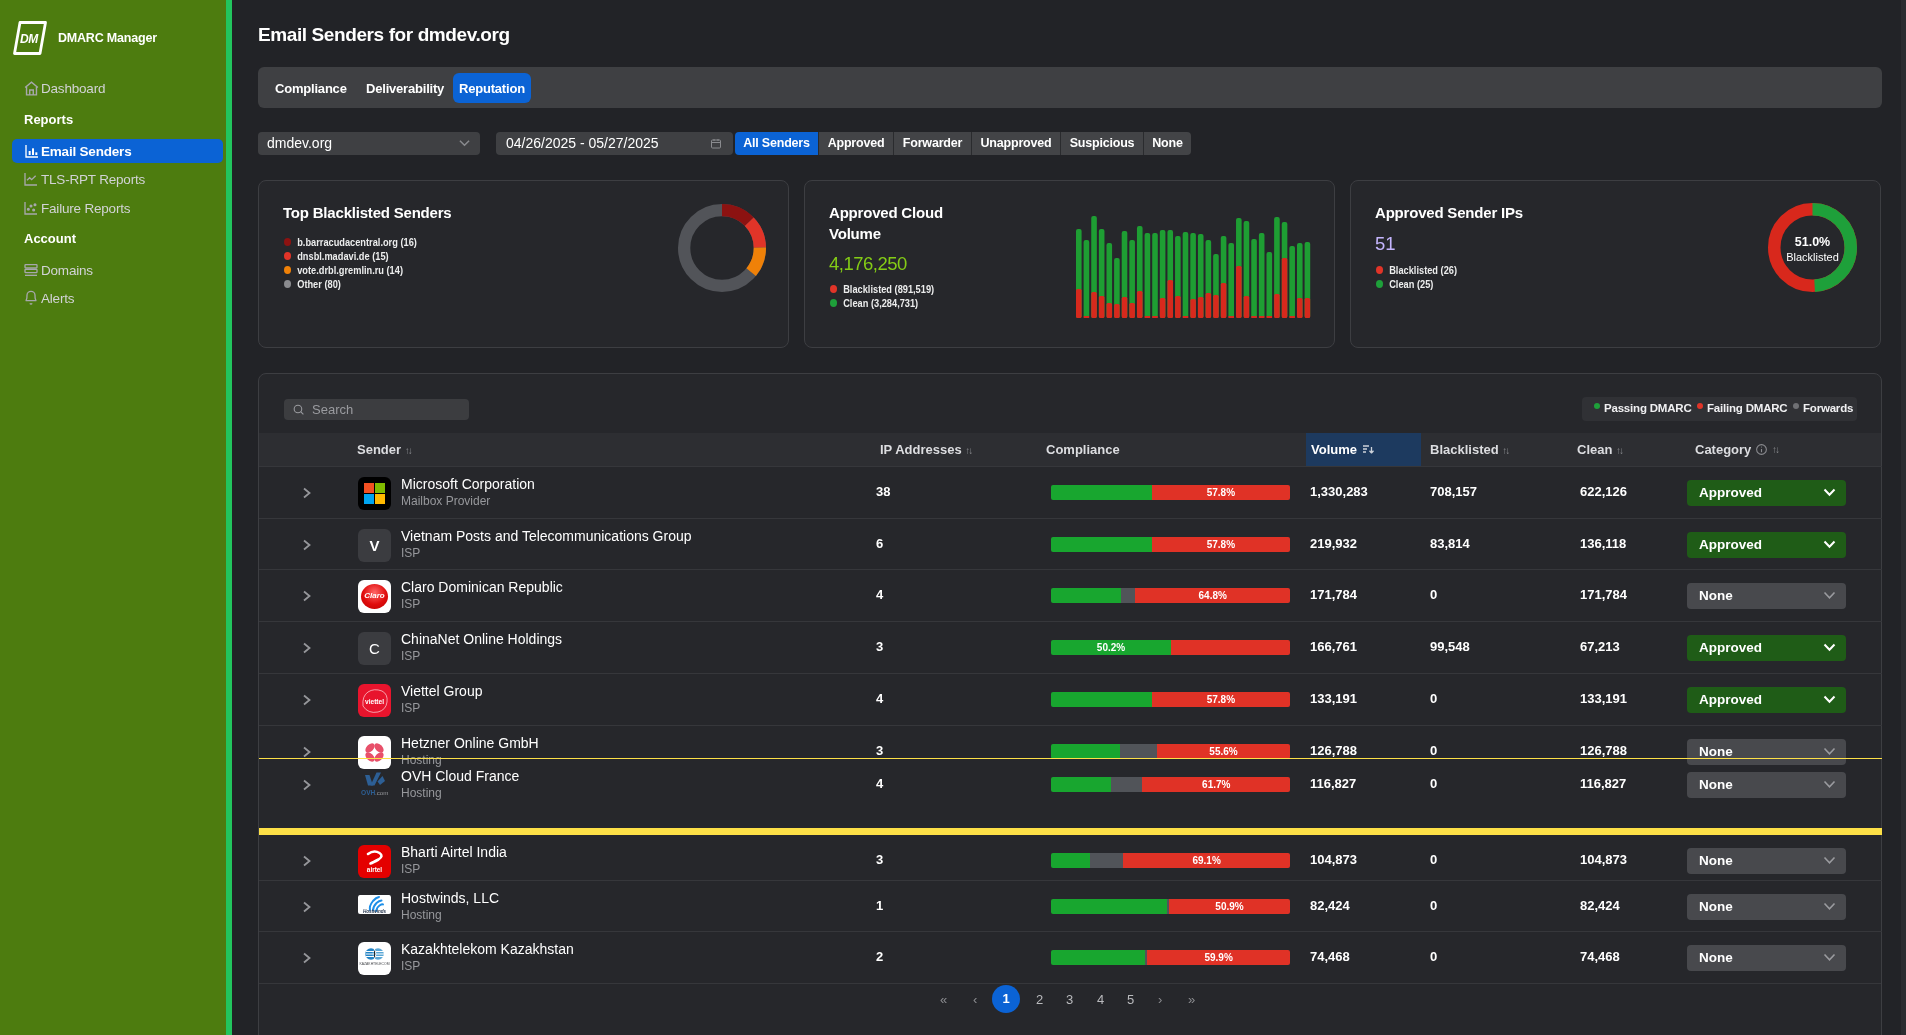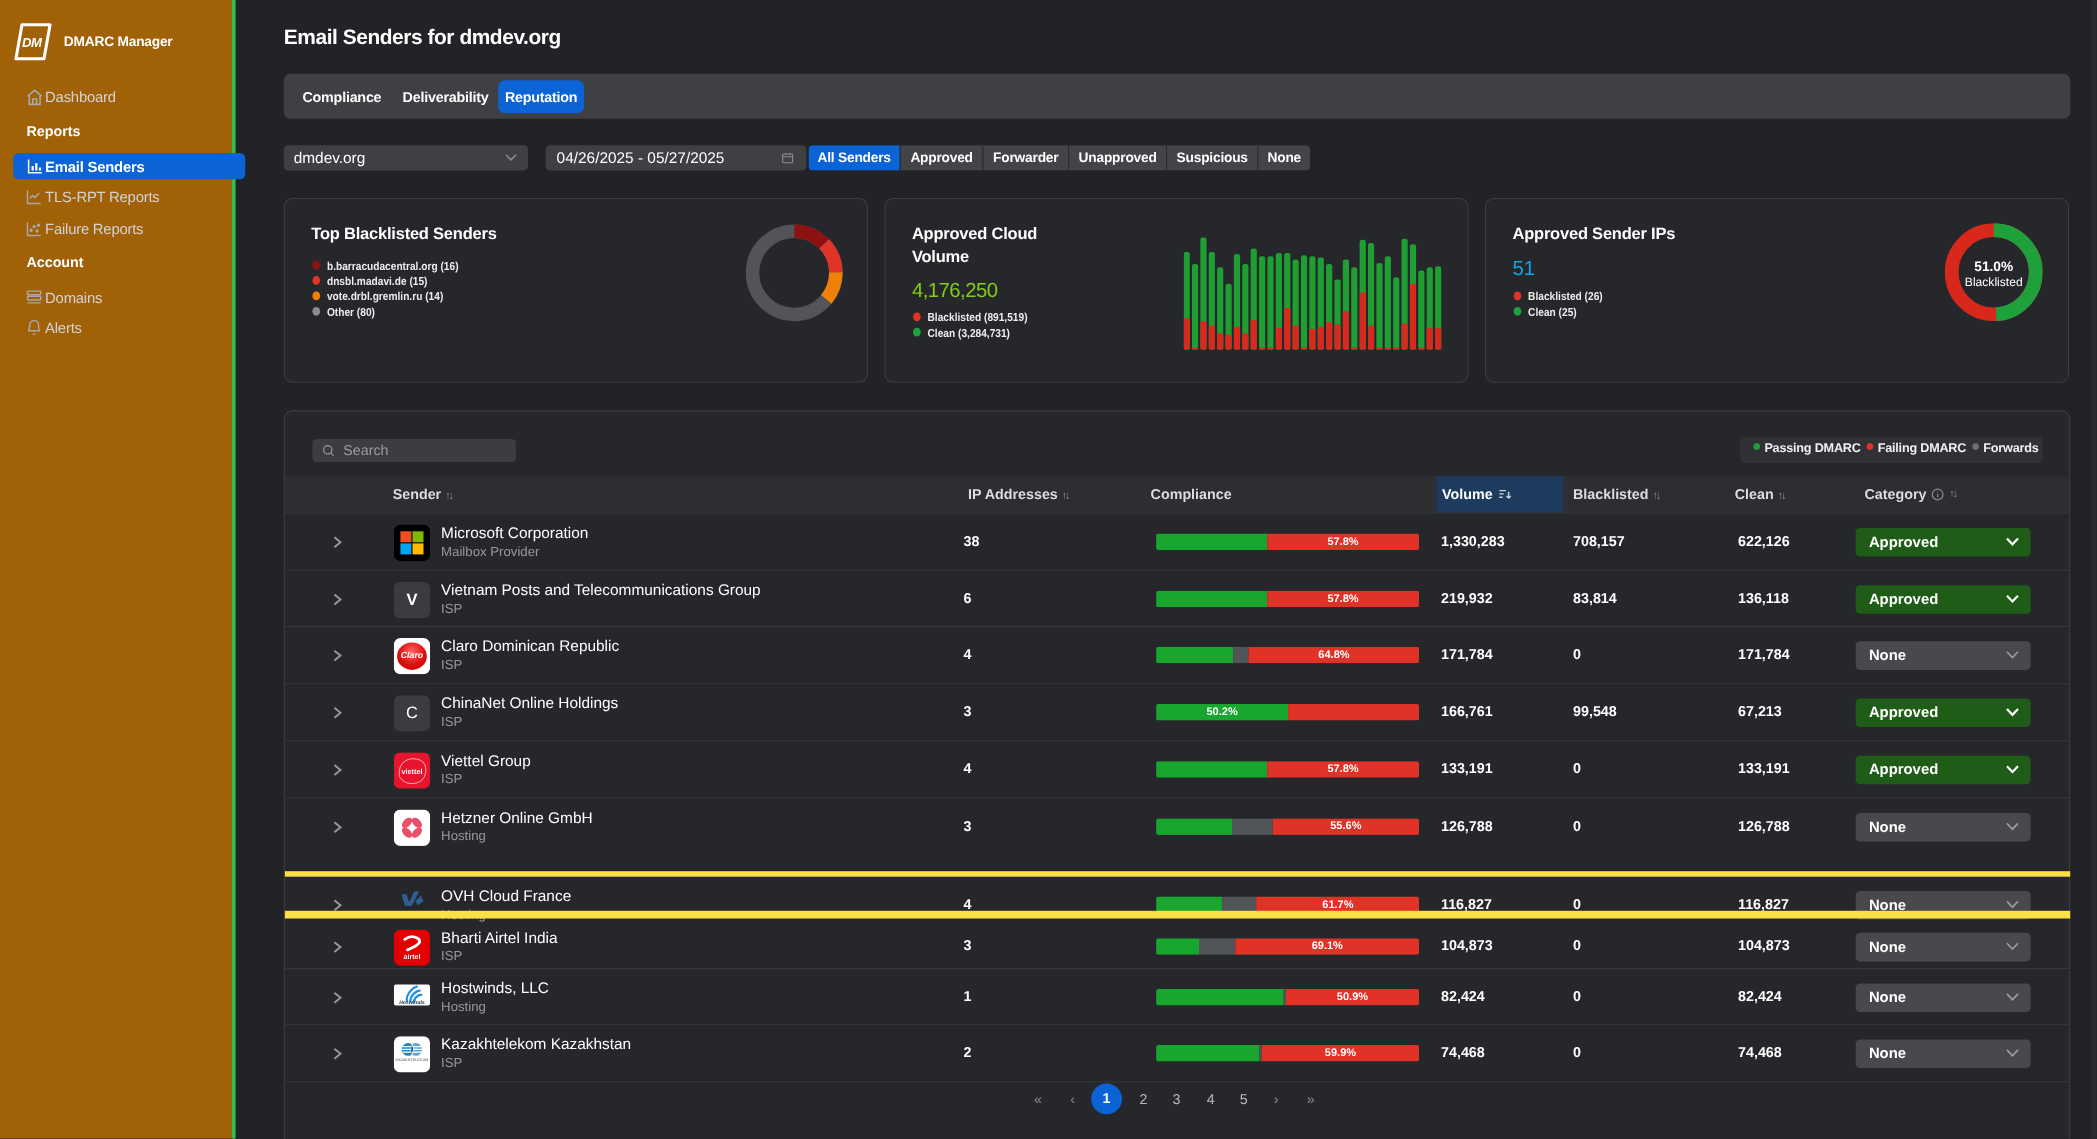--- a/index.html
+++ b/index.html
@@ -1,18 +1,18 @@
 <!DOCTYPE html>
 <html><head>
 <meta charset="utf-8">
 <style>
 *{margin:0;padding:0;box-sizing:border-box}
 html,body{width:1906px;height:1035px;overflow:hidden;background:#222327;font-family:"Liberation Sans",sans-serif;}
 .abs{position:absolute}
-.sidebar{position:absolute;left:0;top:0;width:214px;height:1035px;background:#a16207;border-right:3px solid #22c55e}
+.sidebar{position:absolute;left:0;top:0;width:232px;height:1035px;background:#4d7c0f;border-right:6px solid #22c55e}
 .navtxt{position:absolute;left:41px;font-size:13.5px;letter-spacing:-.2px;color:#d2d3d6;white-space:nowrap}
 .navhdr{position:absolute;left:24px;font-size:13px;font-weight:bold;color:#fff;white-space:nowrap}
 .navic{position:absolute;left:23px}
 .card{position:absolute;background:#26272b;border:1px solid #3d3e42;border-radius:8px}
 .ctitle{position:absolute;font-size:15px;font-weight:bold;letter-spacing:-.2px;color:#fff}
 .leg{position:absolute;font-size:10.5px;font-weight:600;color:#eceded;white-space:nowrap;transform:scaleX(.88);transform-origin:0 50%}
 .dot{display:inline-block;width:8px;height:8px;border-radius:50%;margin-right:7px;vertical-align:middle;position:relative;top:-1px}
 .tab{position:absolute;top:67px;height:41px;background:#3f4043;border-radius:6px}
 .tabl{position:absolute;top:81px;font-size:13px;font-weight:bold;color:#fff;letter-spacing:-.2px;white-space:nowrap}
 .inp{position:absolute;top:132px;height:23px;background:#3f4043;border-radius:4px;color:#fff;font-size:14px;line-height:23px}
@@ -187,21 +187,21 @@
     <rect x="213.36" y="32" width="5.6" height="72" rx="2" fill="#1e9e33"></rect>
     <rect x="213.36" y="102" width="5.6" height="2" fill="#d7291d"></rect>
     <rect x="220.98" y="29" width="5.6" height="75" rx="2" fill="#1e9e33"></rect>
     <rect x="220.98" y="84" width="5.6" height="20" rx="1.5" fill="#d7291d"></rect>
     <rect x="228.6" y="28" width="5.6" height="76" rx="2" fill="#1e9e33"></rect>
     <rect x="228.6" y="84" width="5.6" height="20" rx="1.5" fill="#d7291d"></rect>
   </svg>
 
 <div class="card" style="left:1350px;top:180px;width:531px;height:168px"></div>
 <div class="ctitle" style="left:1375px;top:204px">Approved Sender IPs</div>
-<div class="abs" style="left:1375px;top:233px;font-size:18.5px;color:#0ea5e9">51</div>
+<div class="abs" style="left:1375px;top:233px;font-size:18.5px;color:#c4b5fd">51</div>
 <div class="leg" style="left:1376px;top:264px"><span class="dot" style="background:#e13428"></span>Blacklisted (26)</div>
 <div class="leg" style="left:1376px;top:278px"><span class="dot" style="background:#1ea03a"></span>Clean (25)</div>
 <svg class="abs" style="left:1768px;top:203px" width="89" height="89" viewBox="0 0 89 89">
  <g transform="rotate(-90 44.5 44.5)">
   <circle cx="44.5" cy="44.5" r="38.25" fill="none" stroke="#d8281c" stroke-width="12.5"></circle>
   <circle cx="44.5" cy="44.5" r="38.25" fill="none" stroke="#1ea03a" stroke-width="12.5" stroke-dasharray="117.8 122.5" stroke-dashoffset="0"></circle>
  </g>
 </svg>
 <div class="abs" style="left:1768px;top:235px;width:89px;text-align:center;font-size:12.5px;font-weight:bold;color:#fff">51.0%</div>
 <div class="abs" style="left:1768px;top:251px;width:89px;text-align:center;font-size:11px;color:#fff">Blacklisted</div>
@@ -363,21 +363,21 @@
       <div class="sub">Hosting</div>
 <div class="ipv">3</div>
 <div class="cbar"><span class="seg" style="width:69.3px;background:#18a62f"></span><span class="seg" style="width:36.8px;background:#515459"></span><span class="seg" style="width:132.9px;background:#e03226"></span><span class="pct" style="left:172.5px">55.6%</span></div>
 <div class="num" style="left:1051px">126,788</div>
 <div class="num" style="left:1171px">0</div>
 <div class="num" style="left:1321px">126,788</div>
 <div class="sel" style="background:#48494d"><span>None</span><svg class="chev" width="13" height="9" viewBox="0 0 13 9" fill="none" stroke="#9a9b9f" stroke-width="1.6">
           <path d="M1.5 1.5 6.5 6.8 11.5 1.5"></path>
         </svg></div>
 </div>
-<div class="row" style="top:326px;border-top:5px solid #fde047;">
+<div class="row" style="top:292px;border-top:1px solid #fde047;">
 <svg class="rchev" width="11" height="12" viewBox="0 0 11 12" fill="none" stroke="#96979b" stroke-width="1.8">
         <path d="M3 1.5 L8.5 6 L3 10.5"></path>
       </svg>
 <div class="logo">
         <svg class="abs" style="left:0;top:0" width="33" height="33" viewBox="0 0 33 33">
           <g fill="#2d5f95">
             <path d="M7 6 L11.5 6 L15 16.5 L10 16.5 Z"></path>
             <path d="M18.5 3.5 L23 3.5 L16.5 16.5 L12.5 16.5 Z"></path>
             <path d="M24.5 7 L27 12 L22 16 L19.5 12.5 Z"></path>
           </g>

